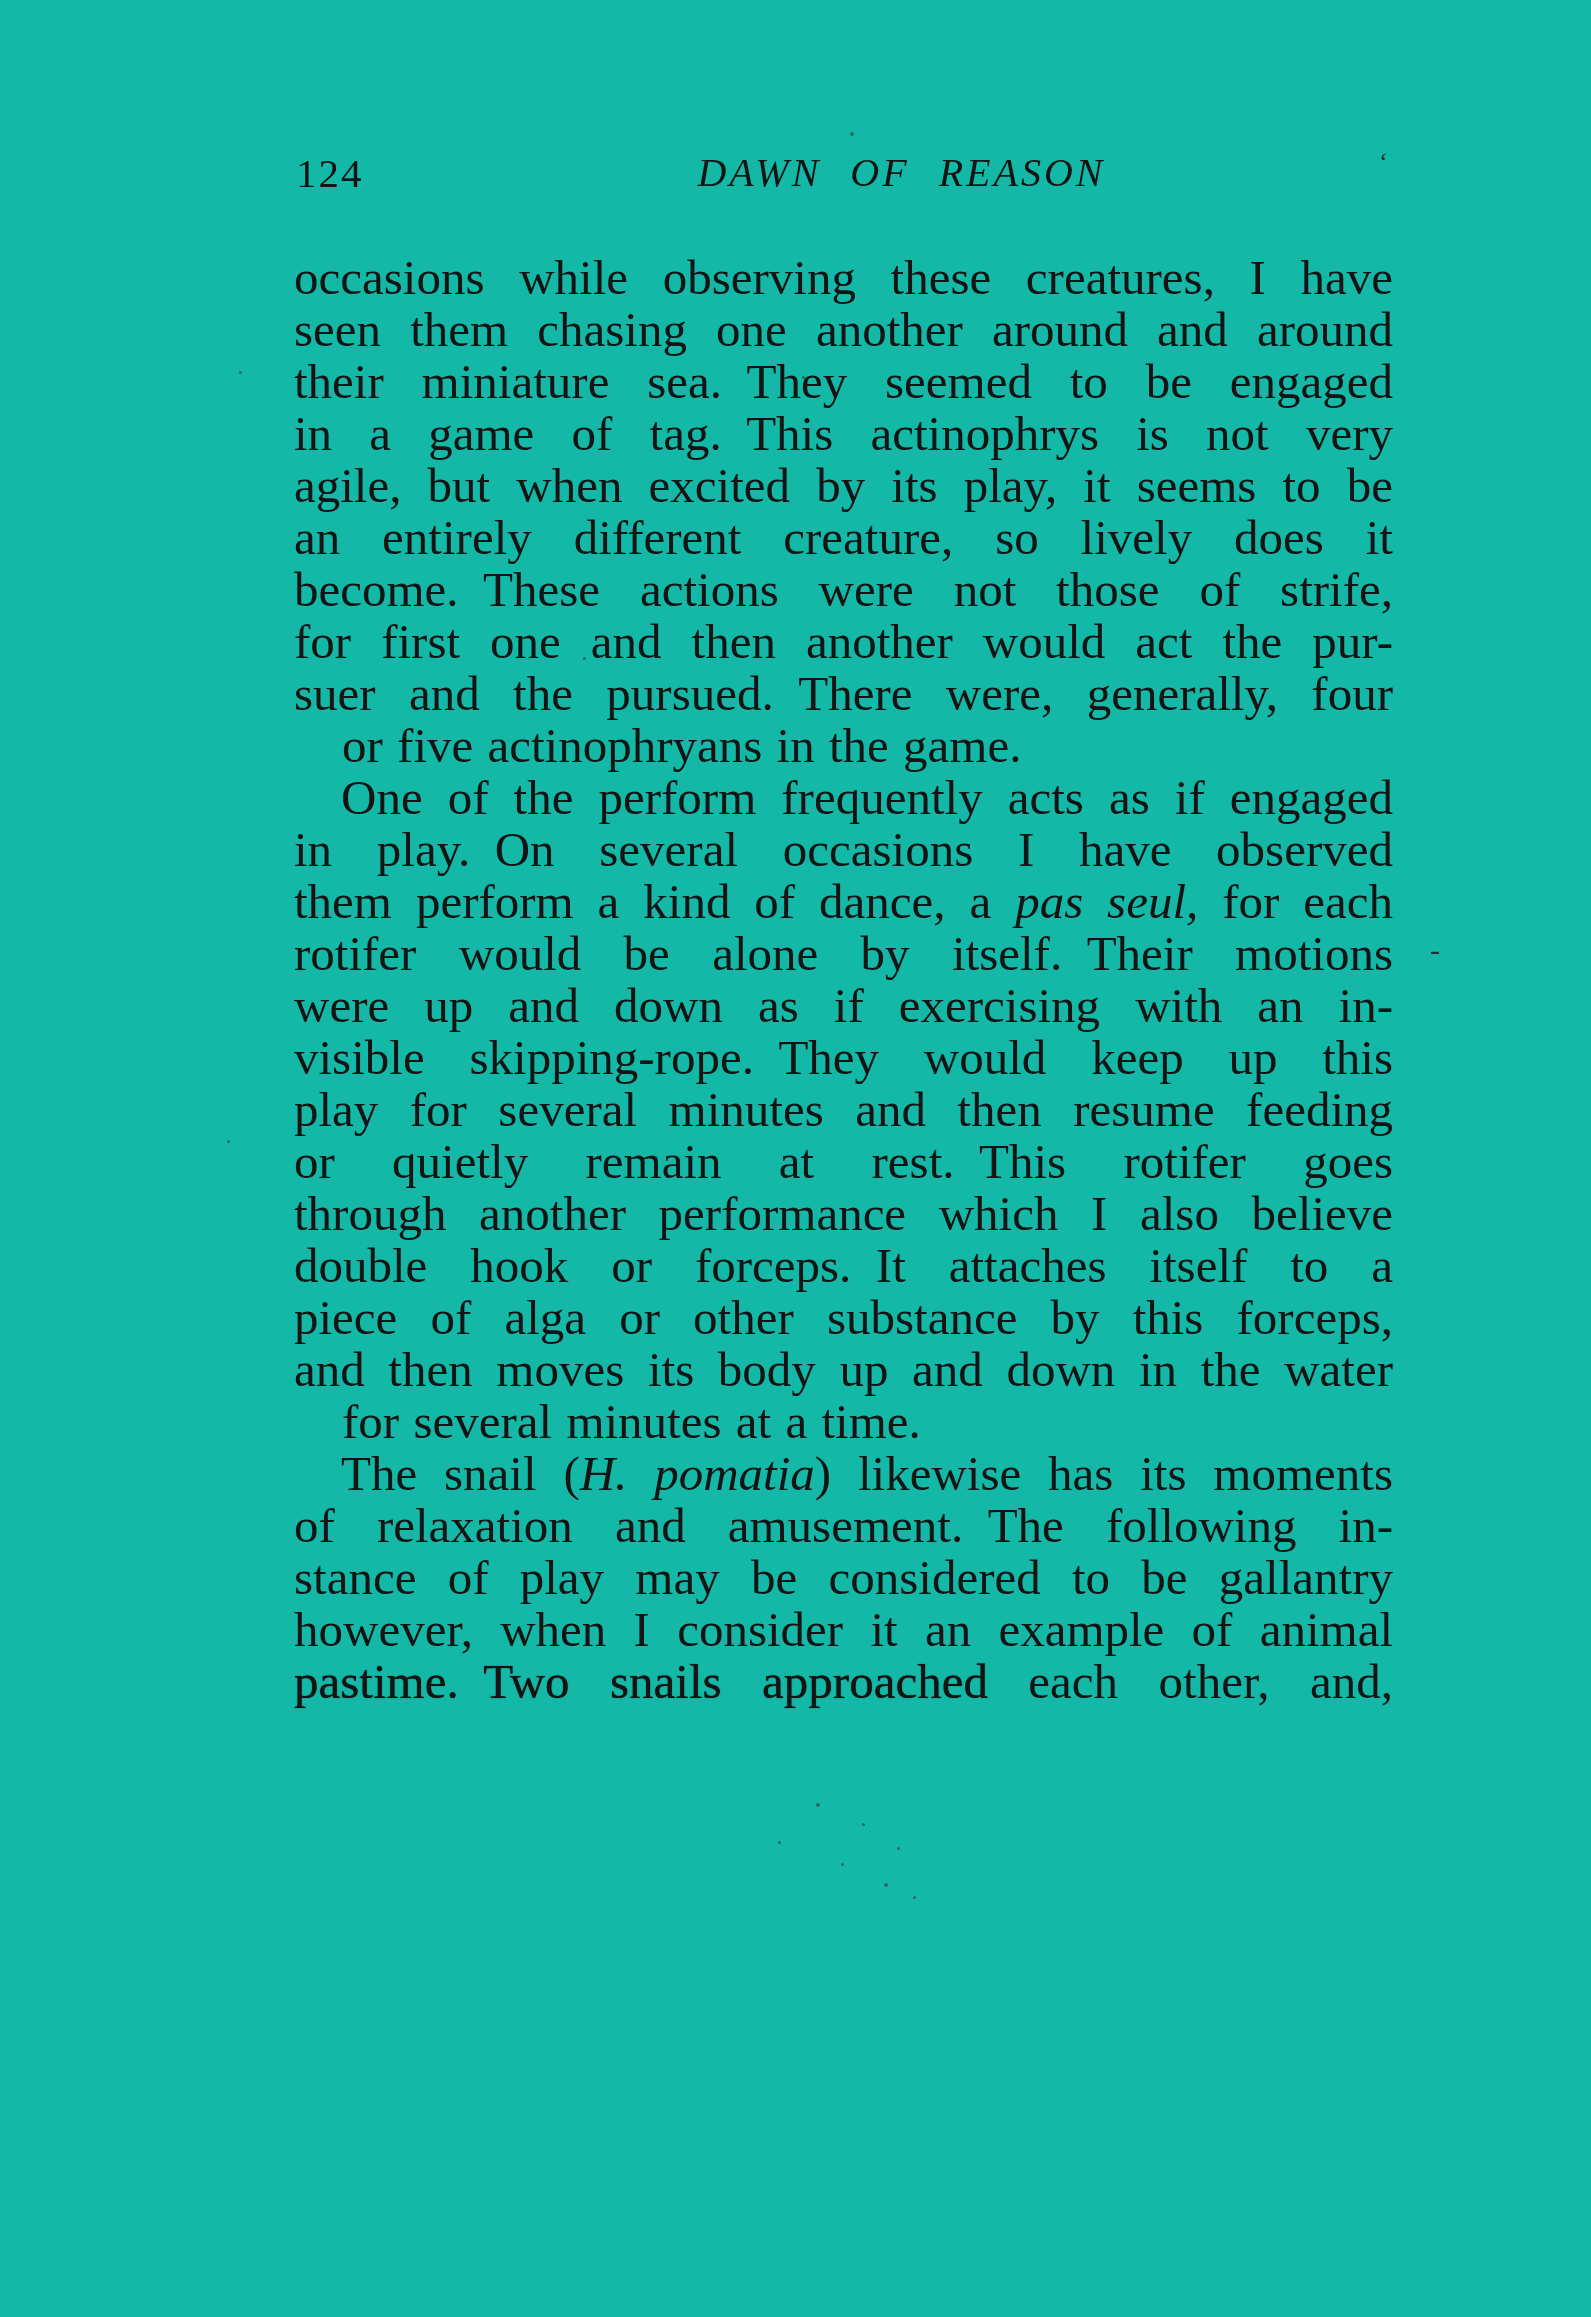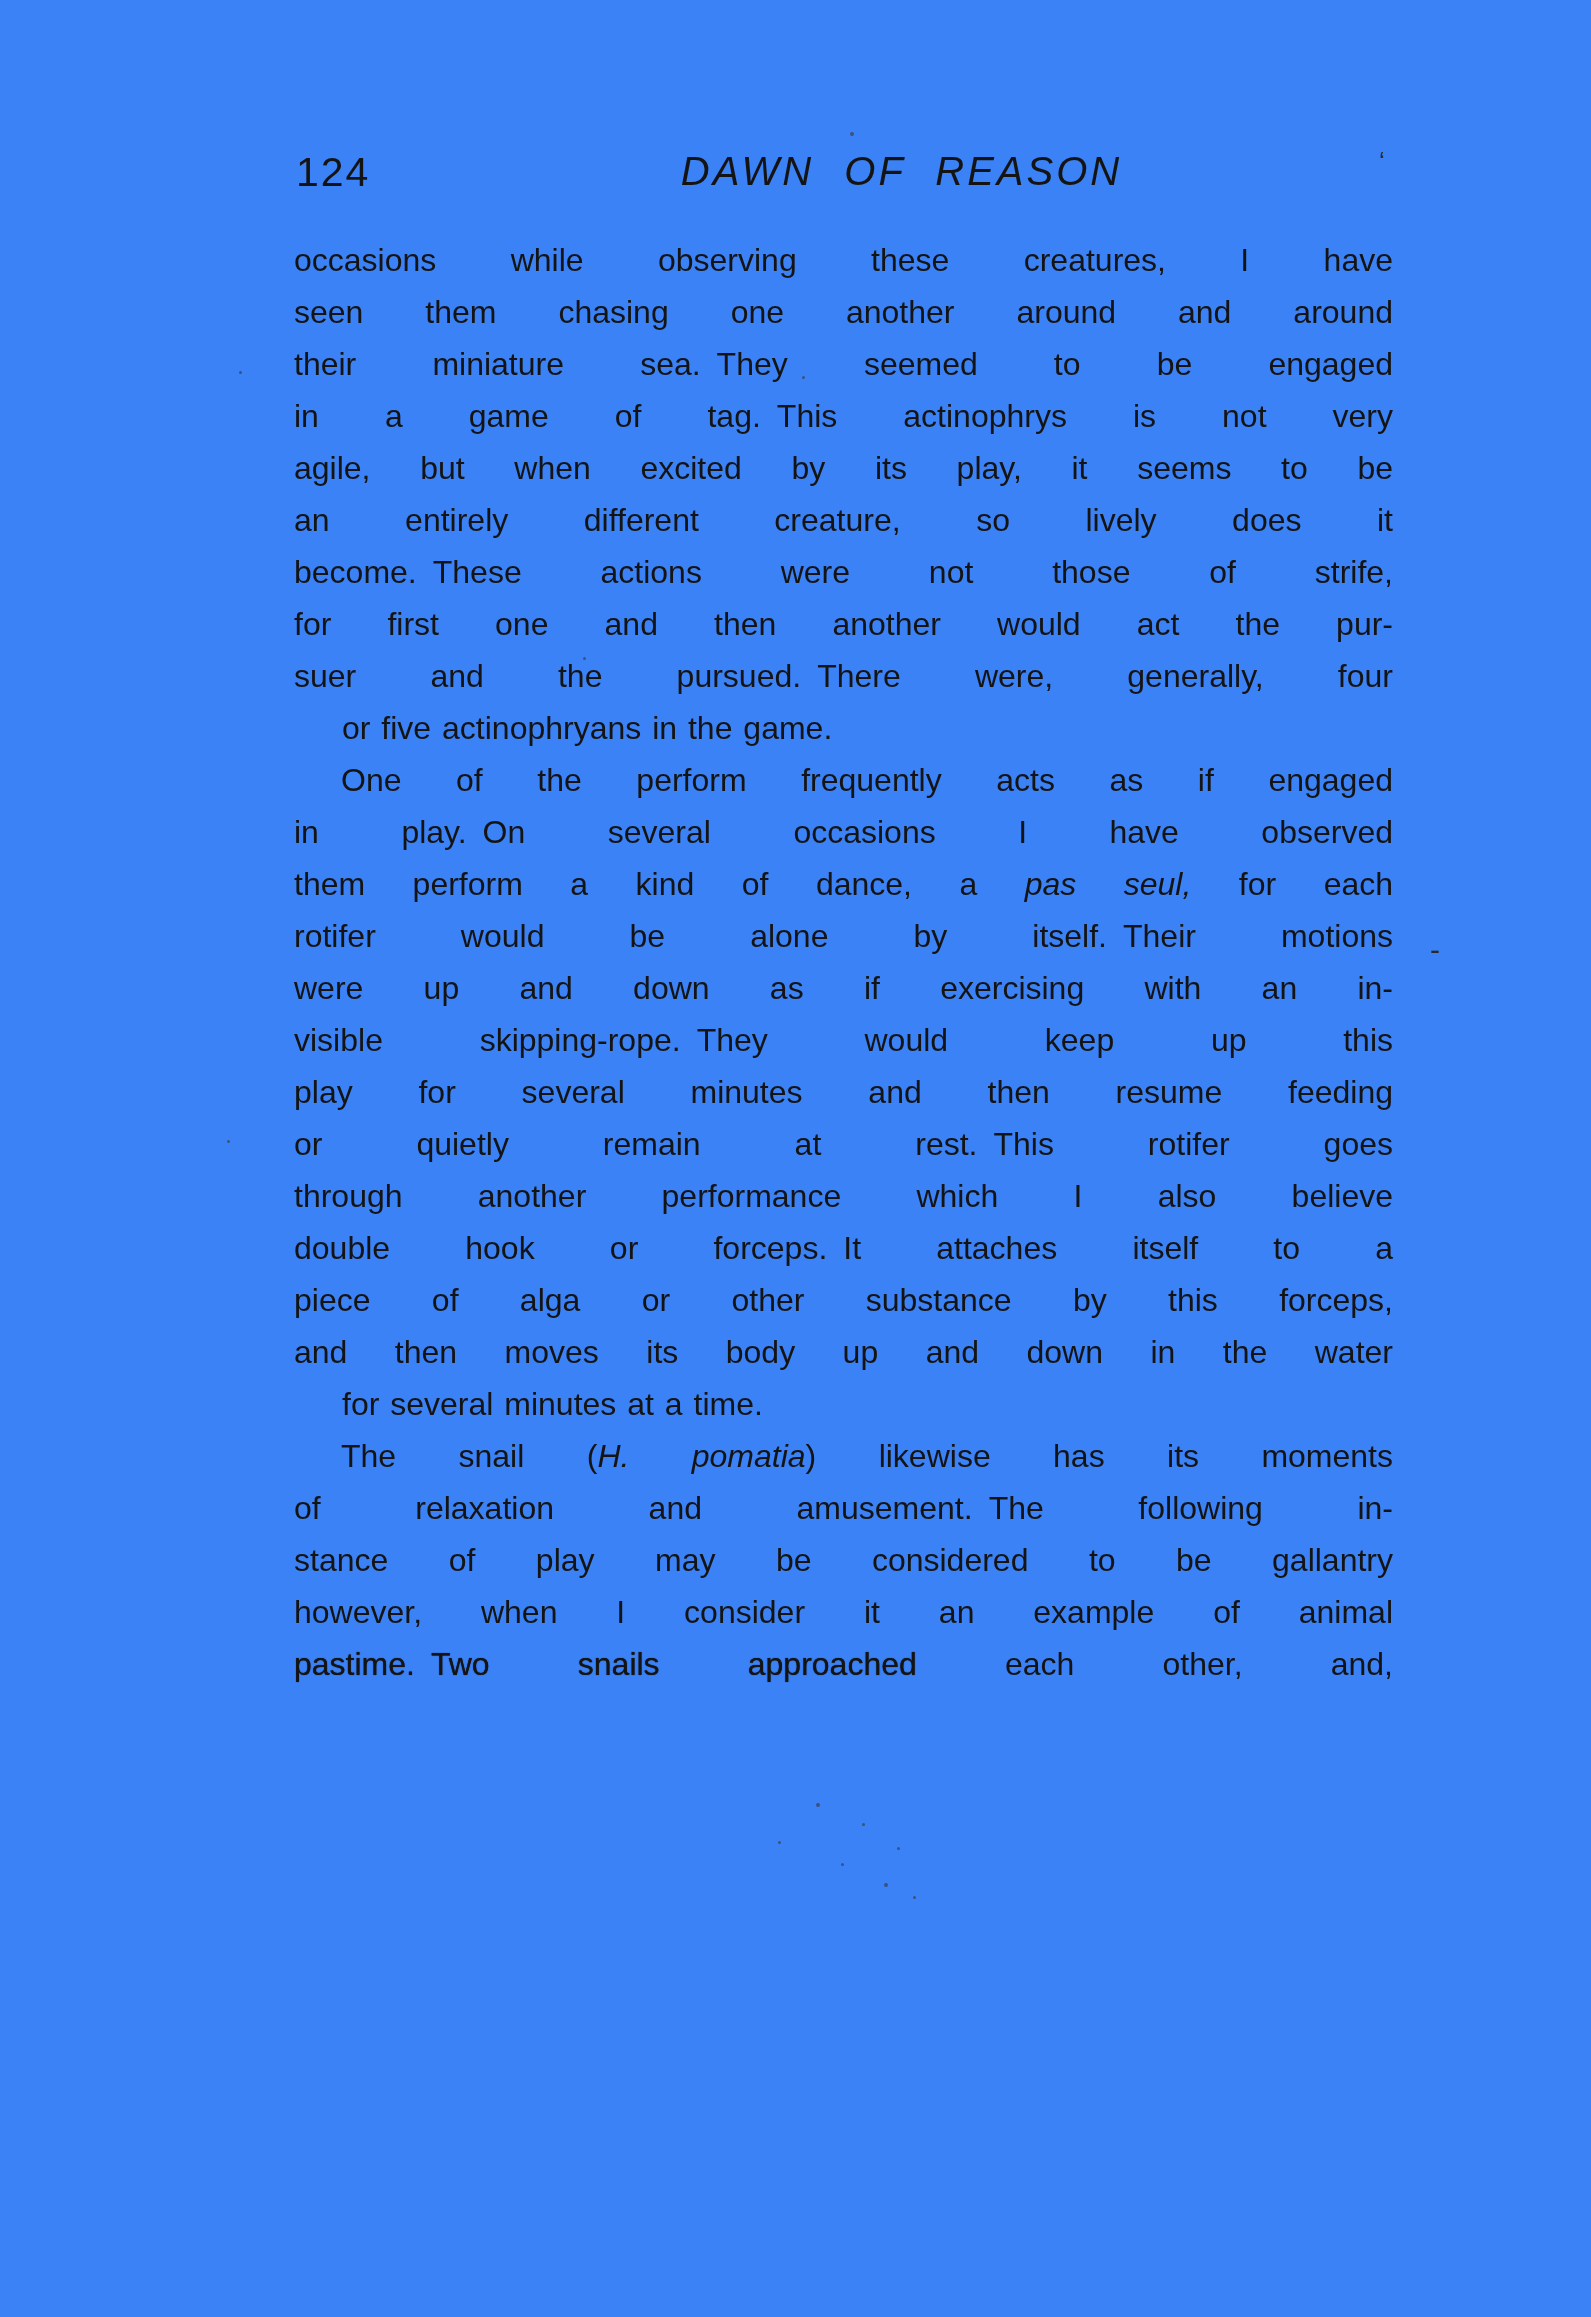--- a/index.html
+++ b/index.html
@@ -1,21 +1,21 @@
 <!DOCTYPE html>
 <html><head>
 <meta charset="utf-8">
 <style>
   html, body { margin: 0; padding: 0; }
   .page {
     position: relative;
     width: 1591px;
     height: 2317px;
-    background: #3b82f6;
-    font-family: Liberation Sans, sans-serif;
+    background: #14b8a6;
+    font-family: Liberation Serif, serif;
     color: #141414;
     overflow: hidden;
   }
   .header {
     position: absolute;
     left: 294px;
     top: 149px;
     width: 1099px;
     height: 60px;
   }
@@ -46,23 +46,23 @@
   .mark-side-dash {
     position: absolute;
     left: 1430px;
     top: 933px;
     font-size: 30px;
     color: #2a2a2a;
   }
   .text-block {
     position: absolute;
     left: 294px;
-    top: 234px;
+    top: 252px;
     width: 1099px;
-    font-size: 32px;
+    font-size: 49px;
     line-height: 52px;
     word-spacing: 2px;
   }
   .line {
     text-align: justify;
     text-align-last: justify;
     white-space: normal;
   }
   .line.last { text-align-last: left; margin-left: 48px; }
   .line.indent { text-indent: 47px; }

